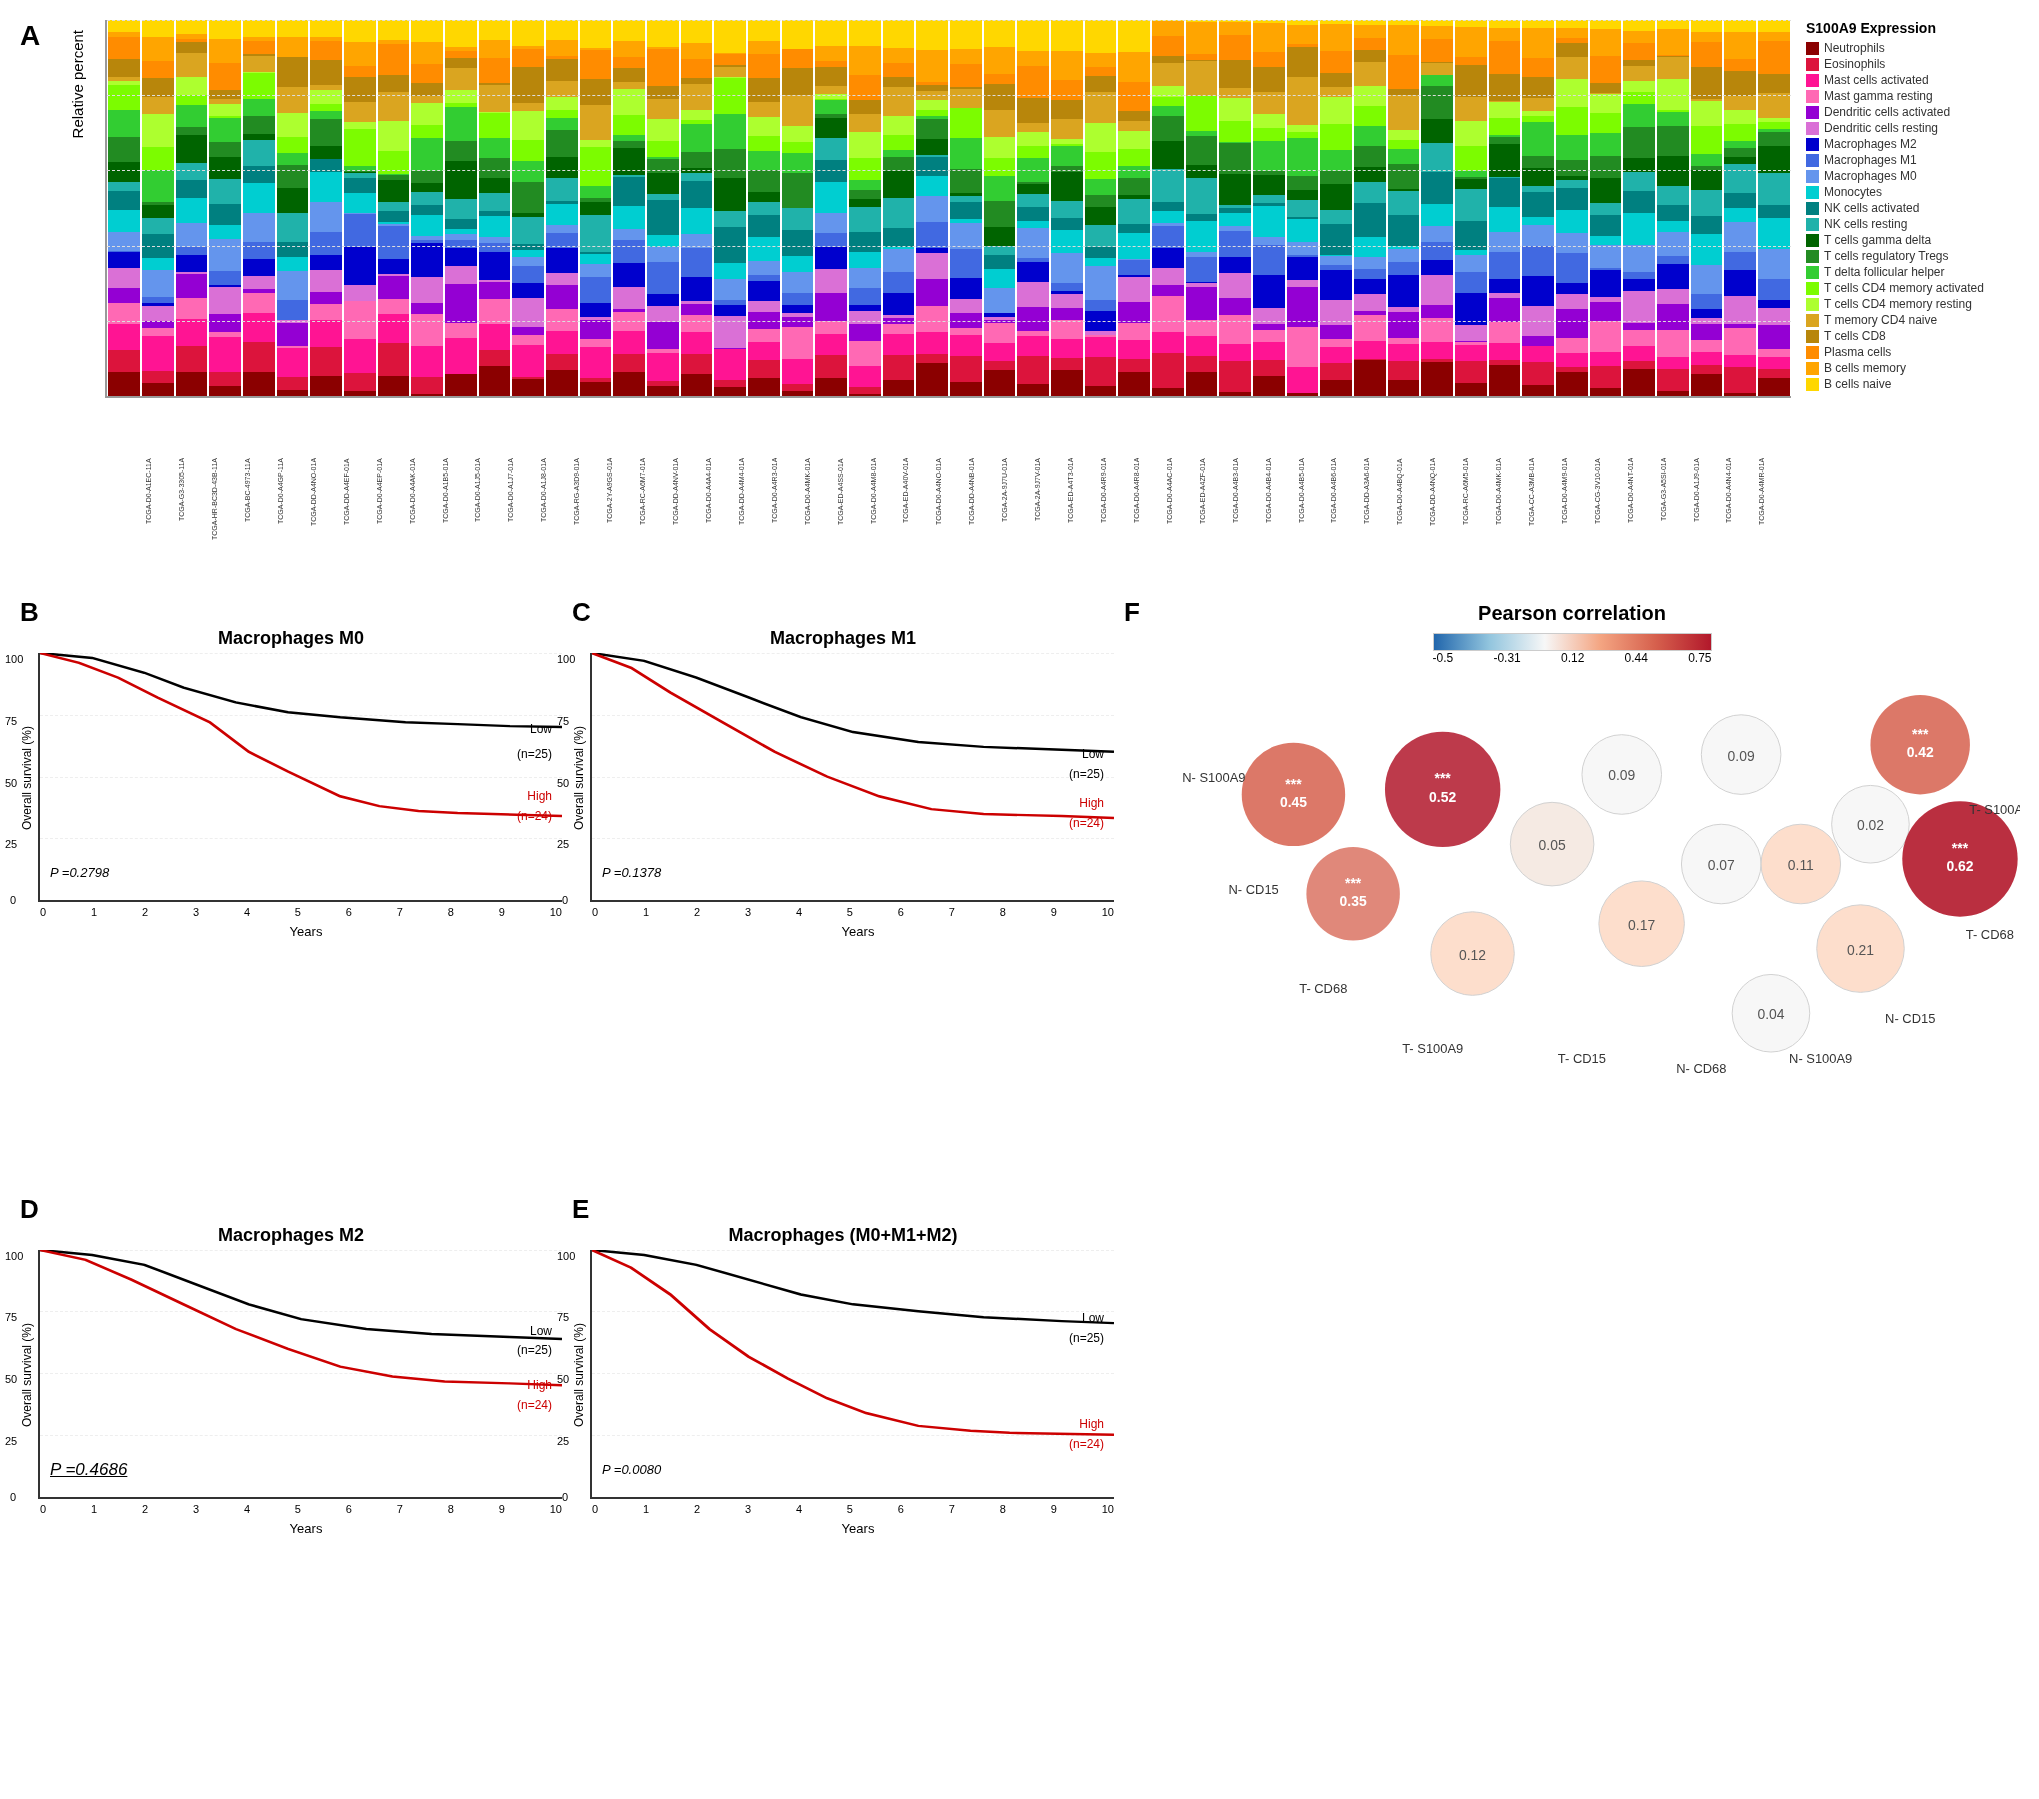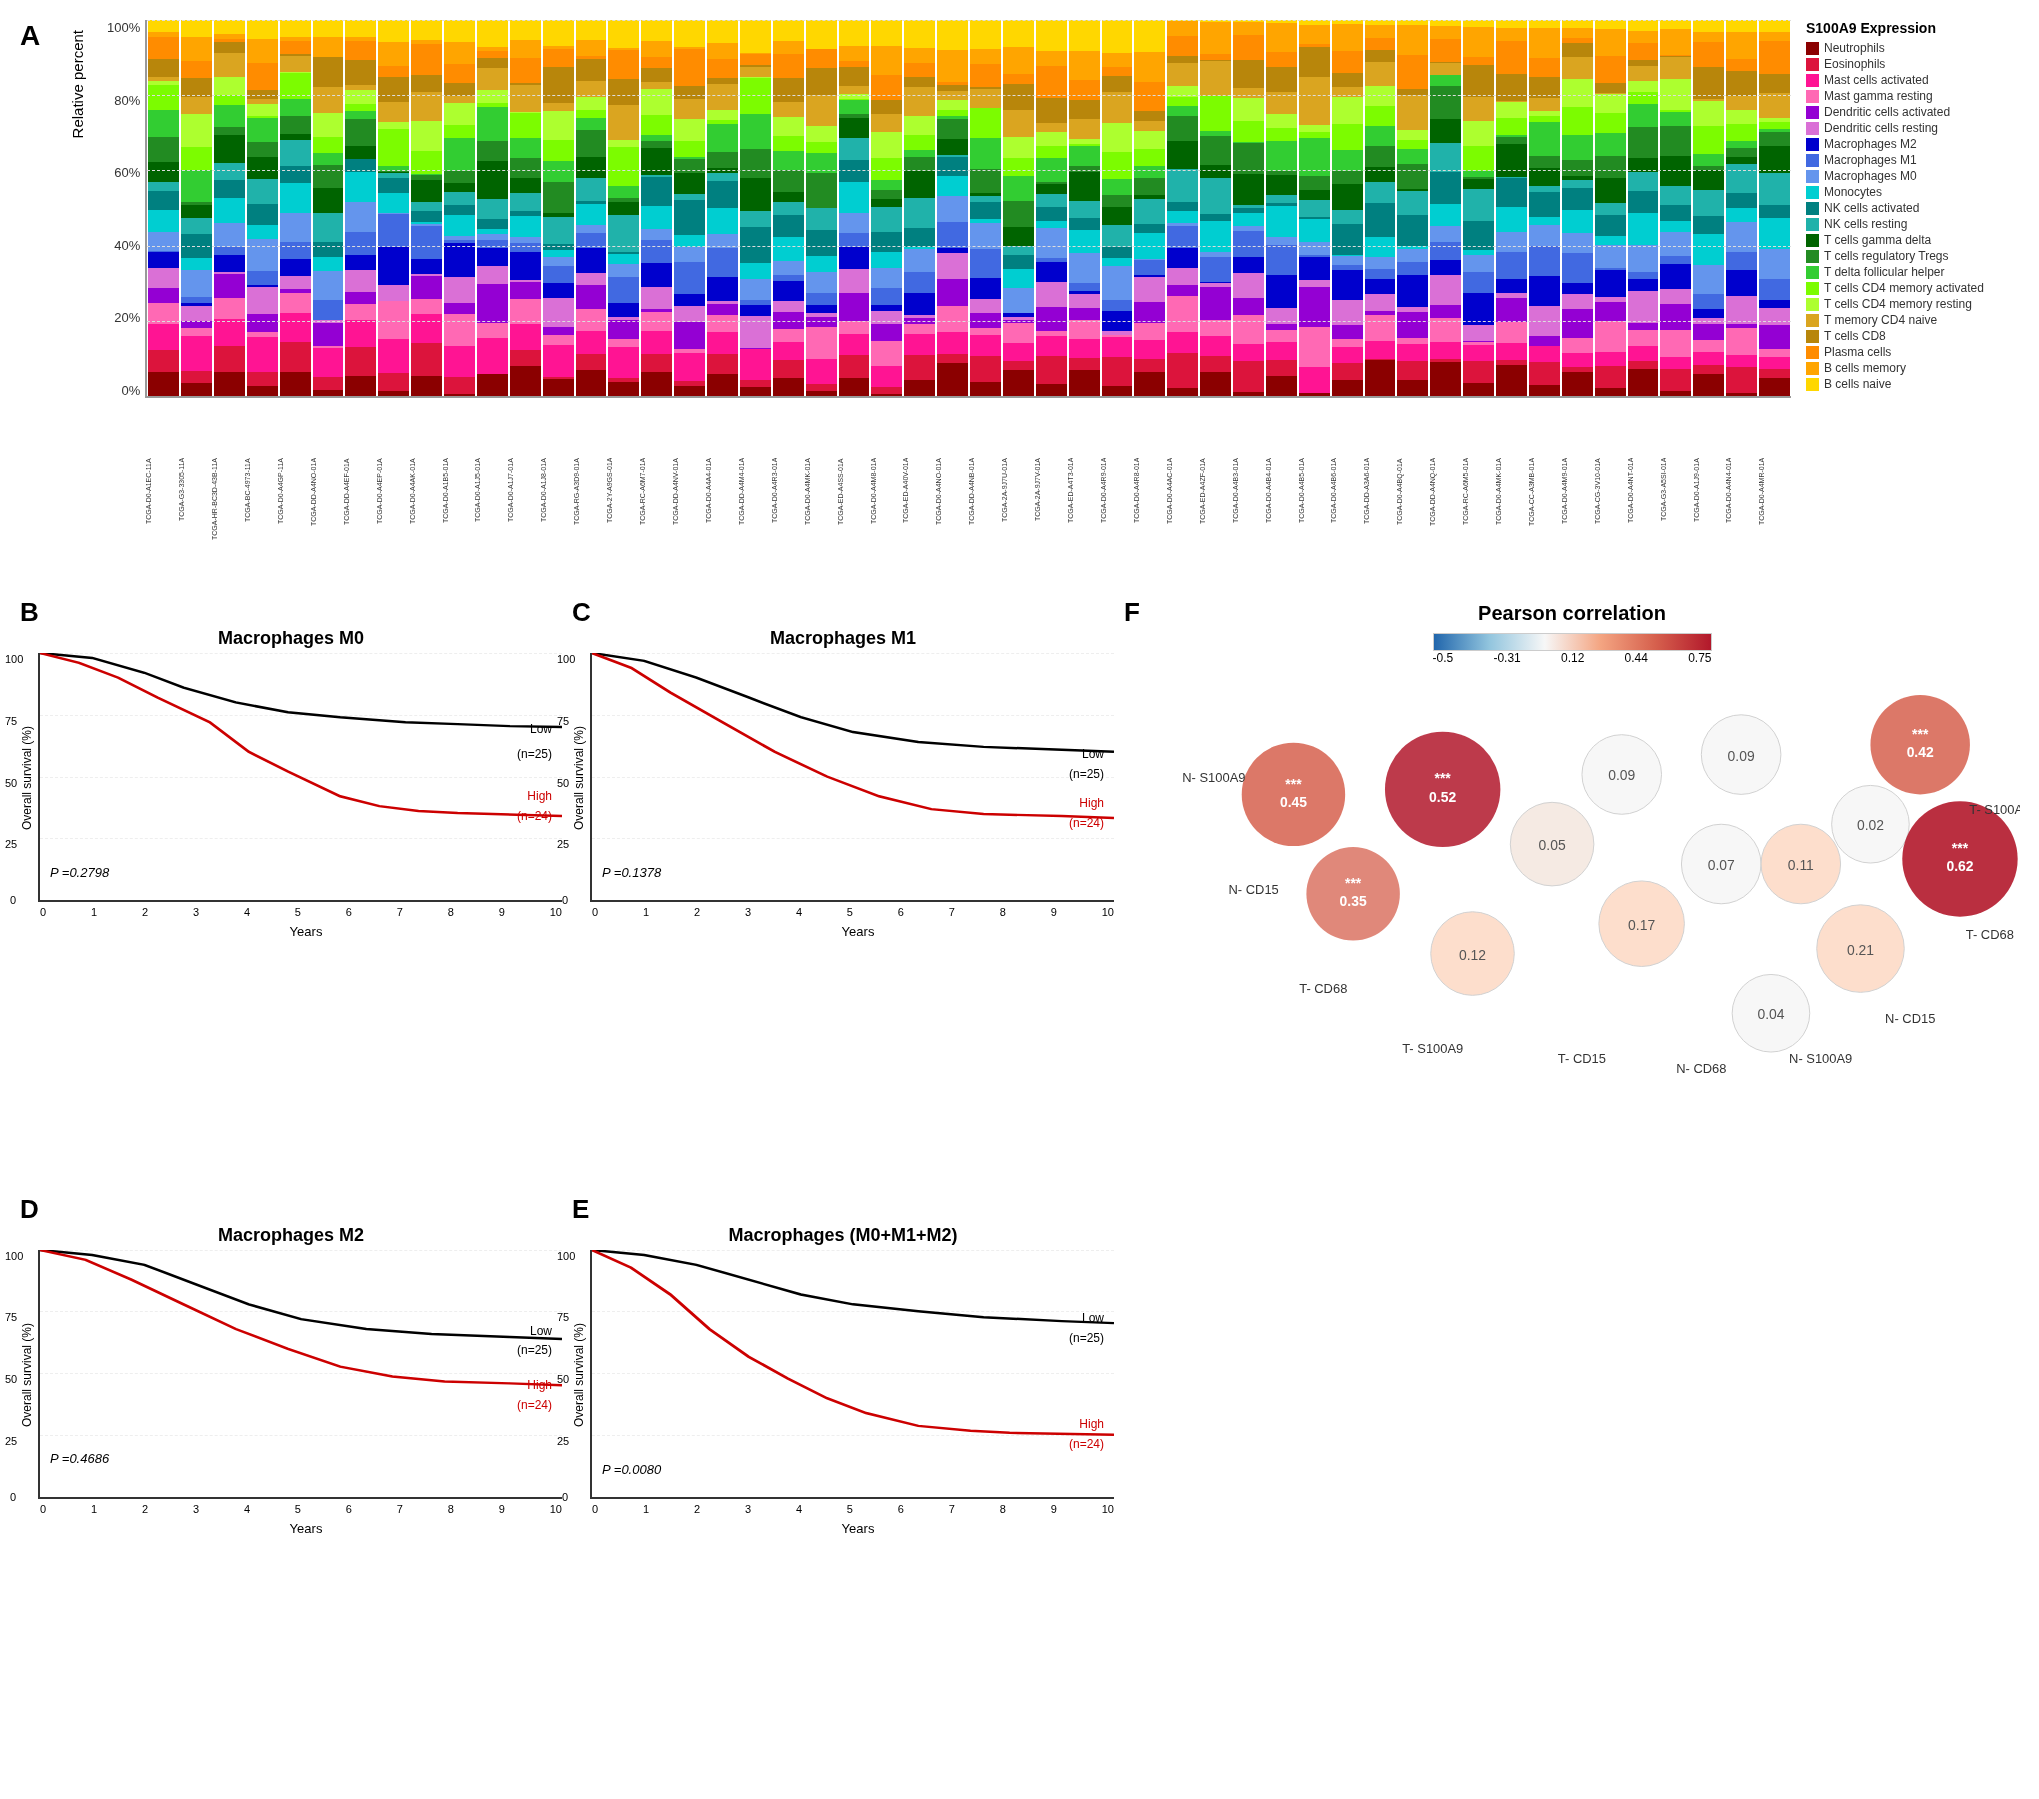--- a/index.html
+++ b/index.html
@@ -61,28 +61,20 @@
       <div style="flex:1; margin-left:10px; display:flex; flex-direction:column;">
 
 
         <div style="display:flex; height:438px;">
 
           <div style="display:flex; flex-direction:column; align-items:center; width:55px;">
             <div style="writing-mode:vertical-rl; transform:rotate(180deg); font-size:15px; margin-top:10px; white-space:nowrap;">Relative percent</div>
           </div>
 
           <div style="display:flex; flex:1; position:relative;">
-            <div style="display:flex; flex-direction:column; justify-content:space-between; width:40px; height:378px; font-size:13px; text-align:right; padding-right:5px; margin-top:0; color:#333;">
-              <span>100%</span>
-              <span>80%</span>
-              <span>60%</span>
-              <span>40%</span>
-              <span>20%</span>
-              <span>0%</span>
-            </div>
 
             <div id="bars-container" style="flex:1; height:378px; border-left:2px solid #999; border-bottom:2px solid #999; display:flex; align-items:flex-end; position:relative; background:white;">
 
               <div style="position:absolute; left:0; right:0; top:0; border-top:1px dashed #ddd;"></div>
               <div style="position:absolute; left:0; right:0; top:20%; border-top:1px dashed #ddd;"></div>
               <div style="position:absolute; left:0; right:0; top:40%; border-top:1px dashed #ddd;"></div>
               <div style="position:absolute; left:0; right:0; top:60%; border-top:1px dashed #ddd;"></div>
               <div style="position:absolute; left:0; right:0; top:80%; border-top:1px dashed #ddd;"></div>
             <div style="flex: 1 1 0%; height: 100%; display: flex; flex-direction: column-reverse; margin: 0px 1px; cursor: pointer;">
                   <div style="width: 100%; height: 6.38884%; background: rgb(139, 0, 0);"></div>
@@ -1572,21 +1564,21 @@
               </div>
 
               <svg class="km-svg" viewBox="0 0 400 250" preserveAspectRatio="none">
                 <polyline points="0,0 40,5 80,15 120,35 160,55 200,70 250,80 300,85 360,88 400,90" fill="none" stroke="black" stroke-width="2.5"></polyline>
                 <polyline points="0,0 35,10 70,30 110,55 150,80 190,100 230,118 270,128 310,133 360,135 400,137" fill="none" stroke="#CC0000" stroke-width="2.5"></polyline>
               </svg>
               <div style="position:absolute; right:10px; top:30%; font-size:12px; color:black;">Low</div>
               <div style="position:absolute; right:10px; top:38%; font-size:12px; color:black;">(n=25)</div>
               <div style="position:absolute; right:10px; top:52%; font-size:12px; color:#CC0000;">High</div>
               <div style="position:absolute; right:10px; top:60%; font-size:12px; color:#CC0000;">(n=24)</div>
-              <div style="position:absolute; left:10px; bottom:31px; font-size:13px; font-style:italic;">P =0.4686</div>
+              <div style="position:absolute; left:10px; bottom:17px; font-size:17px; font-style:italic;text-decoration:underline;">P =0.4686</div>
             </div>
           </div>
           <div style="text-align:center; margin-left:30px; font-size:13px; margin-top:22px;">Years</div>
         </div>
 
         <div style="flex:1; position:relative;">
           <span class="section-label" style="font-size:26px;">E</span>
           <div style="font-size:18px; font-weight:bold; text-align:center; margin-bottom:4px;">Macrophages (M0+M1+M2)</div>
           <div style="display:flex; height:249px;">
             <div style="writing-mode:vertical-rl; transform:rotate(180deg); font-size:12px; text-align:center; white-space:nowrap; margin-right:4px;">Overall survival (%)</div>

